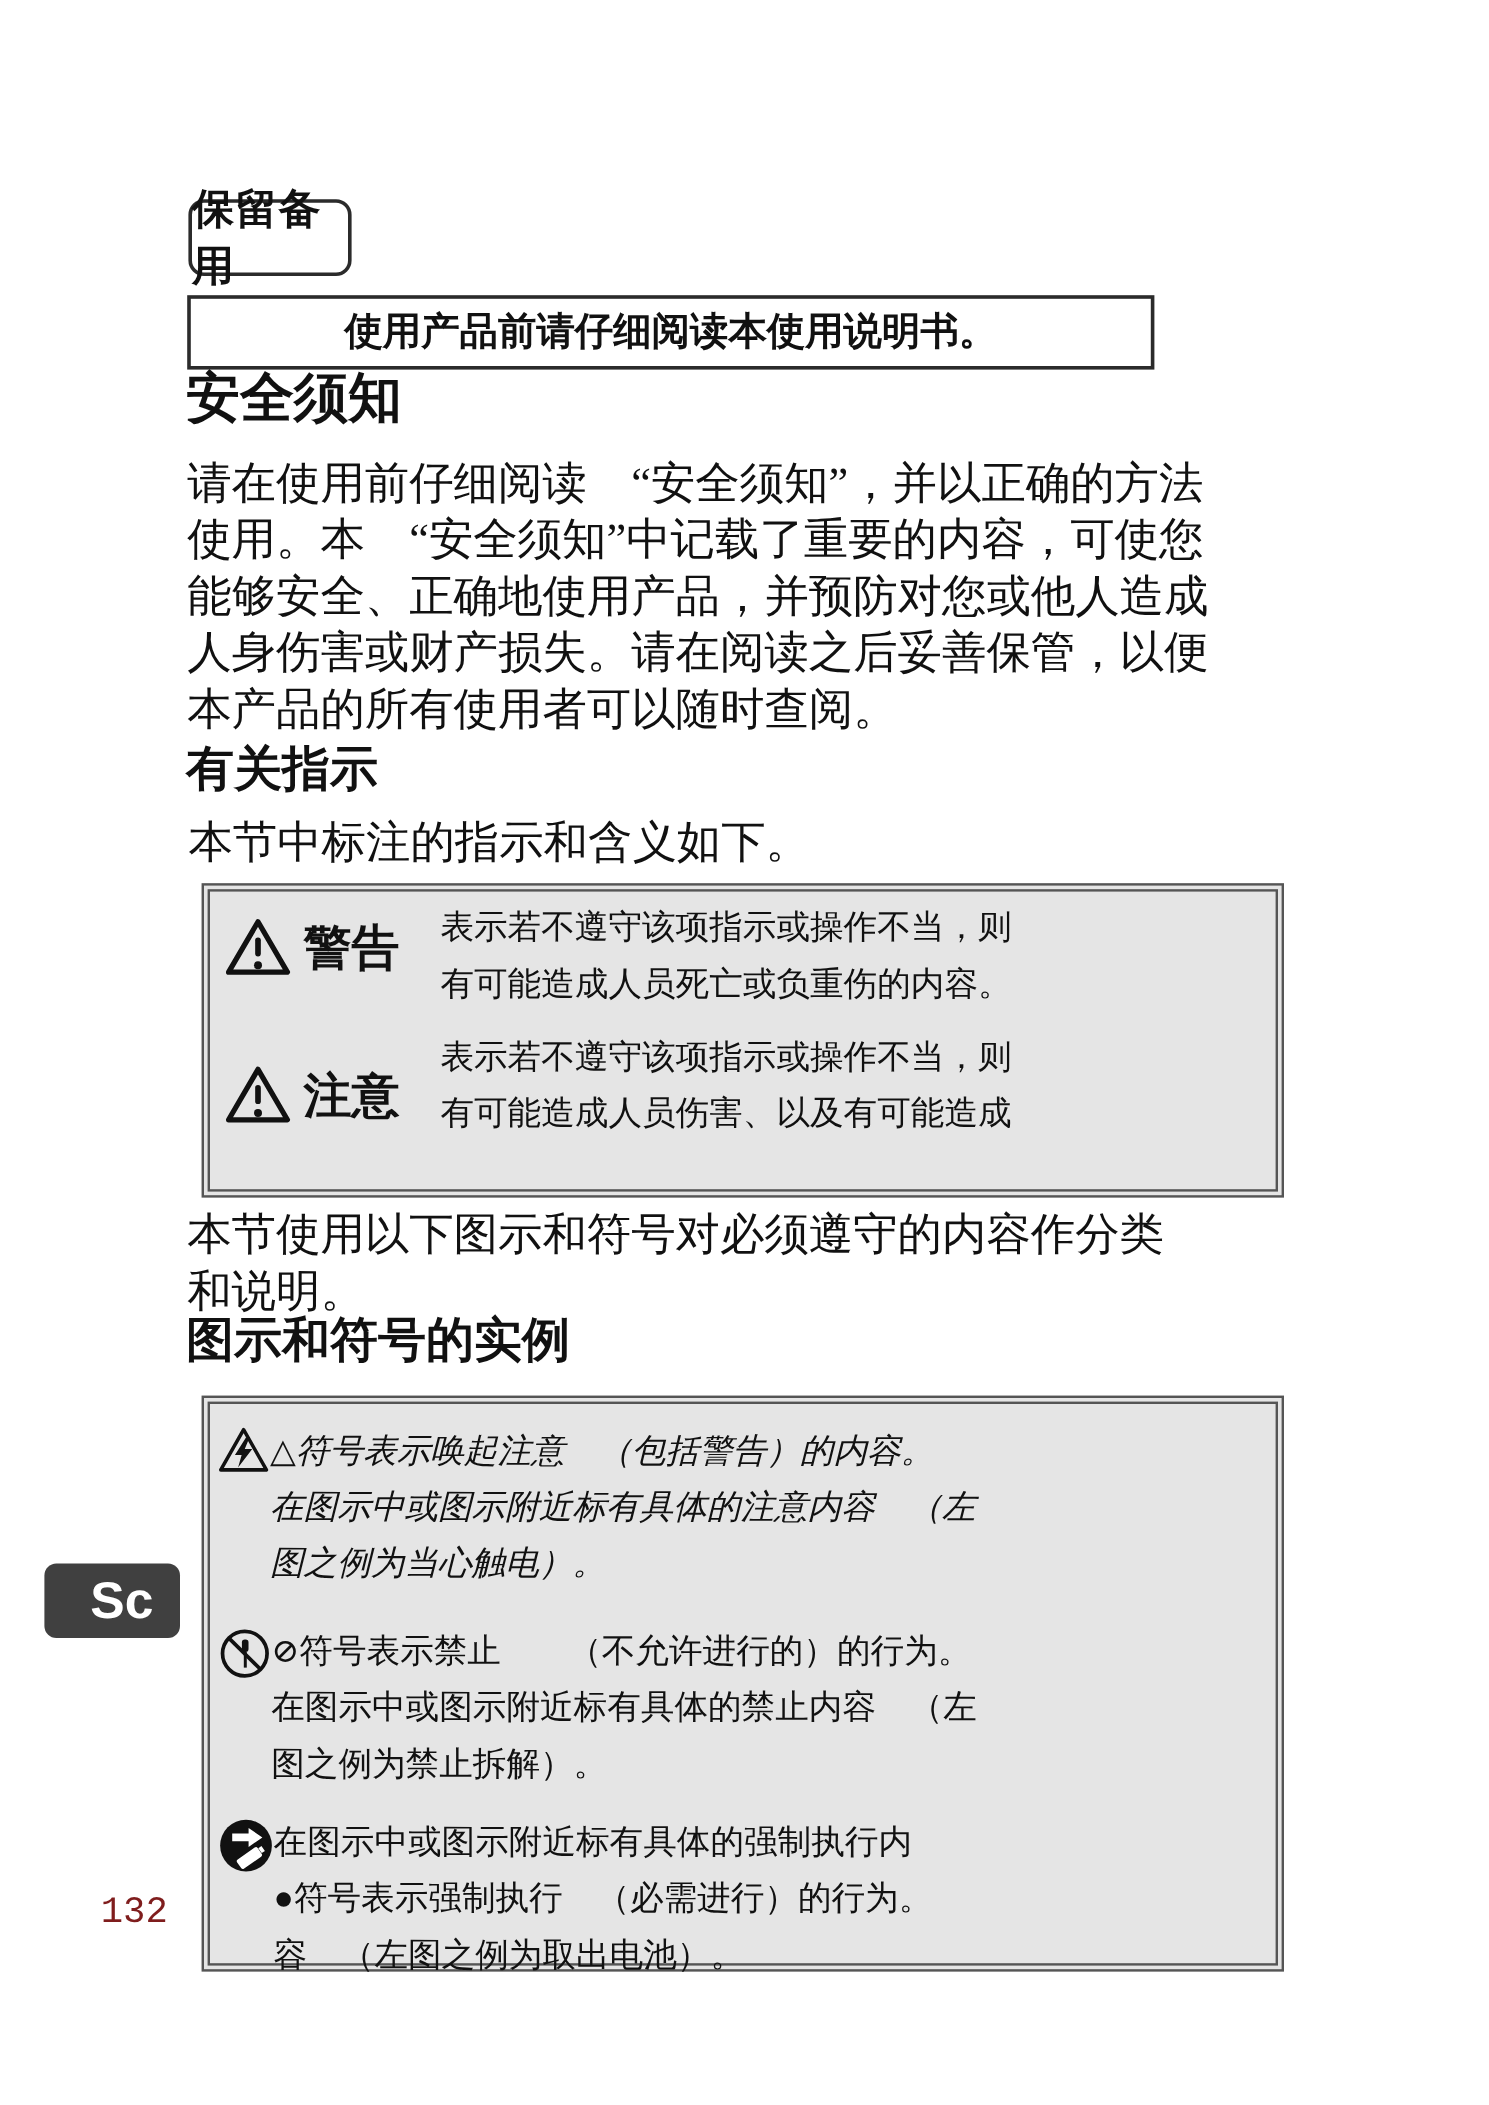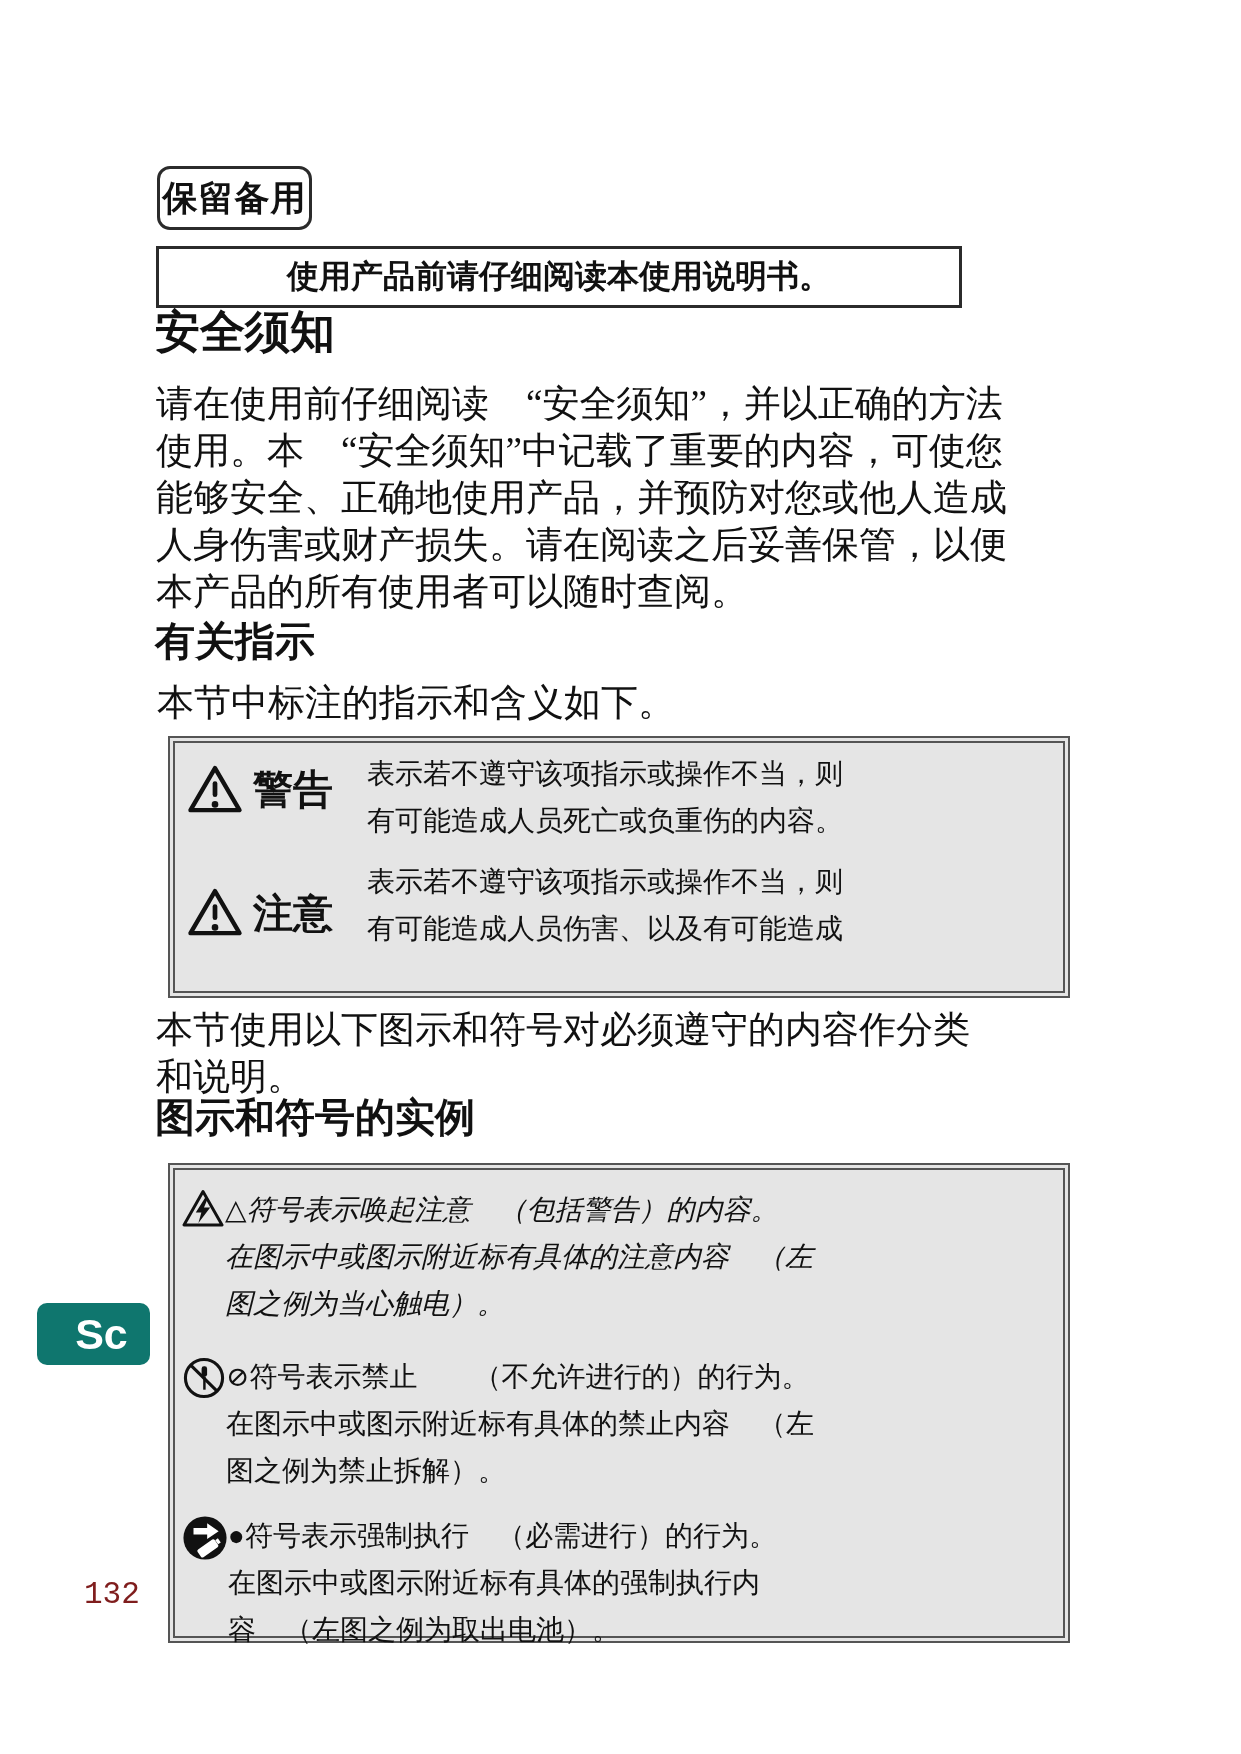--- a/index.html
+++ b/index.html
@@ -7,21 +7,21 @@
     position:relative;
     width:1241px;height:1754px;
     background:#ffffff;
     overflow:hidden;
     color:#111;
     font-family:"Liberation Serif","DejaVu Serif",serif;
   }
   .abs{position:absolute;}
   
   .keep-box{
-    left:157px;top:166px;width:155px;height:64px;
+    left:157px;top:166px;width:136px;height:64px;
     border:3px solid #2b2b2b;border-radius:13px;
     display:flex;align-items:center;justify-content:center;
     box-sizing:border-box;
   }
   .keep-box span{
     font-family:"Liberation Sans","DejaVu Sans",sans-serif;
     font-weight:bold;font-size:35px;letter-spacing:1px;
   }
   .notice-box{
     left:156px;top:246px;width:806px;height:62px;
@@ -77,21 +77,21 @@
   .symitem .symicon{
     flex:0 0 50px;display:flex;justify-content:flex-start;
     padding-left:7px;box-sizing:border-box;margin-top:3px;
   }
   .sym1{margin-top:6px;font-style:italic;}
   .sym2{margin-top:26px;}
   .sym3{margin-top:18px;}
   
   .sc-tab{
     left:37px;top:1303px;width:113px;height:62px;
-    background:#0f766e;border-radius:10px;
+    background:#404040;border-radius:10px;
     display:flex;align-items:center;justify-content:center;
     box-sizing:border-box;padding-left:16px;
   }
   .sc-tab span{
     font-family:"Liberation Sans","DejaVu Sans",sans-serif;
     font-weight:bold;font-size:43px;color:#ffffff;
   }
   .page-num{
     left:84px;top:1577px;
     font-family:Liberation Mono, monospace;
@@ -207,22 +207,22 @@
         <svg width="46" height="46" viewBox="0 0 64 64">
           <circle cx="32" cy="32" r="30" fill="#111"></circle>
           <polygon points="16,18 35,18 35,11.5 51,22.5 35,33.5 35,27 16,27" fill="#fff"></polygon>
           <g transform="rotate(-35 38 45)">
             <rect x="21" y="38.5" width="29" height="13" rx="2.5" fill="#fff"></rect>
             <rect x="50.5" y="41.5" width="4.5" height="7" fill="#fff"></rect>
           </g>
         </svg>
       </div>
       <div>
+        <div class="boxline">在图示中或图示附近标有具体的强制执行内</div>
         <div class="boxline">●符号表示强制执行　（必需进行）的行为。</div>
-        <div class="boxline">在图示中或图示附近标有具体的强制执行内</div>
         <div class="boxline">容　（左图之例为取出电池）。</div>
       </div>
     </div>
 
   </div>
 
   <div class="abs sc-tab">
     <span>Sc</span>
   </div>
 

